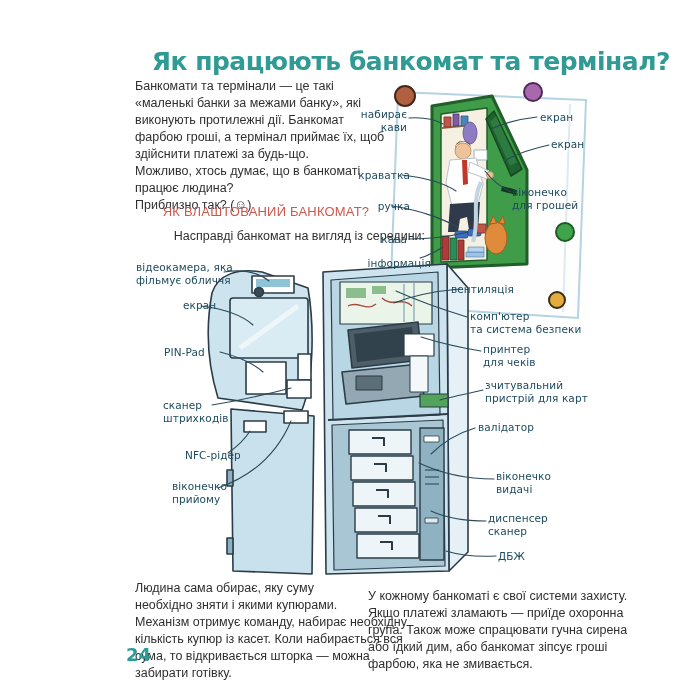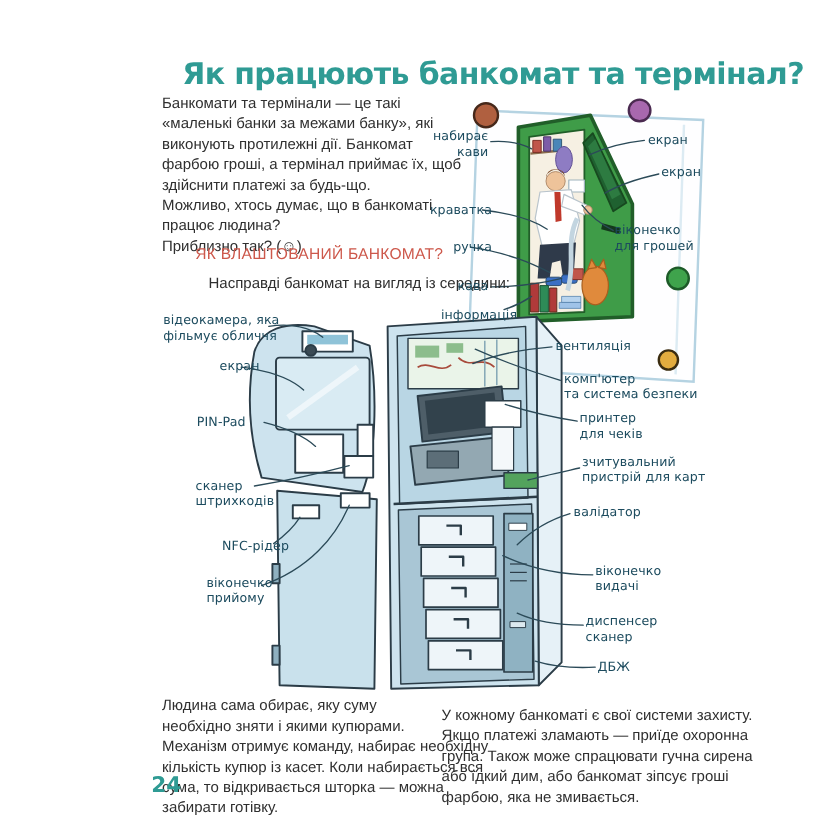--- a/index.html
+++ b/index.html
@@ -190,21 +190,21 @@
 <div class="hand" style="left:136px;top:261px">відеокамера, яка
 фільмує обличчя</div>
 <div class="hand" style="left:183px;top:299px">екран</div>
 <div class="hand" style="left:164px;top:346px">PIN-Pad</div>
 <div class="hand" style="left:163px;top:399px">сканер
 штрихкодів</div>
 <div class="hand" style="left:185px;top:449px">NFC-рідер</div>
 <div class="hand" style="left:172px;top:480px">віконечко
 прийому</div>
 
-<div class="hand" style="left:463px;top:283px">вентиляція</div>
+<div class="hand" style="left:451px;top:283px">вентиляція</div>
 <div class="hand" style="left:470px;top:310px">комп'ютер
 та система безпеки</div>
 <div class="hand" style="left:483px;top:343px">принтер
 для чеків</div>
 <div class="hand" style="left:485px;top:379px">зчитувальний
 пристрій для карт</div>
 <div class="hand" style="left:478px;top:421px">валідатор</div>
 <div class="hand" style="left:496px;top:470px">віконечко
 видачі</div>
 <div class="hand" style="left:488px;top:512px">диспенсер

